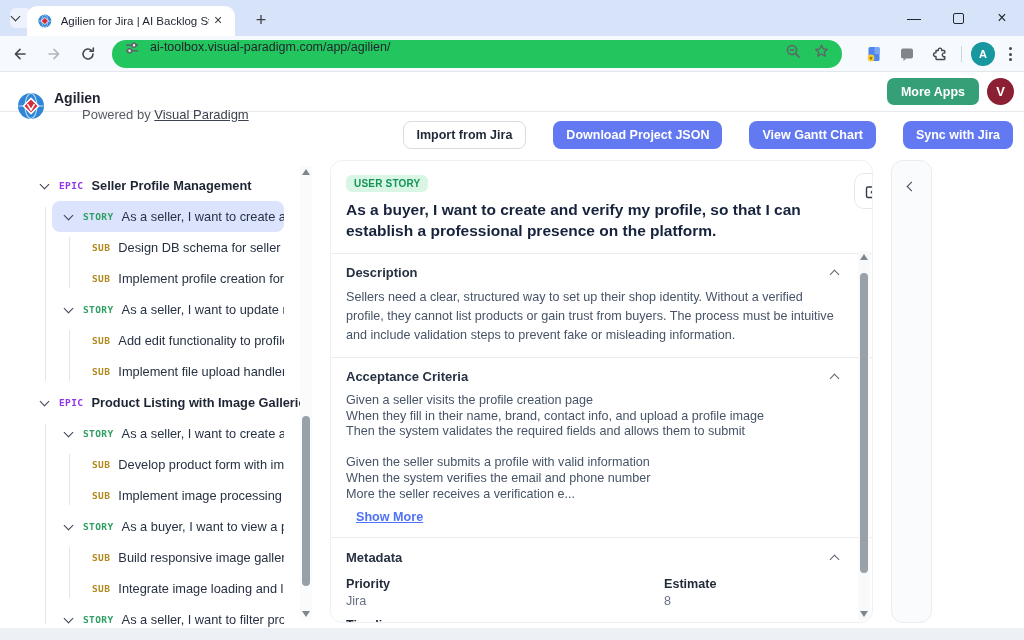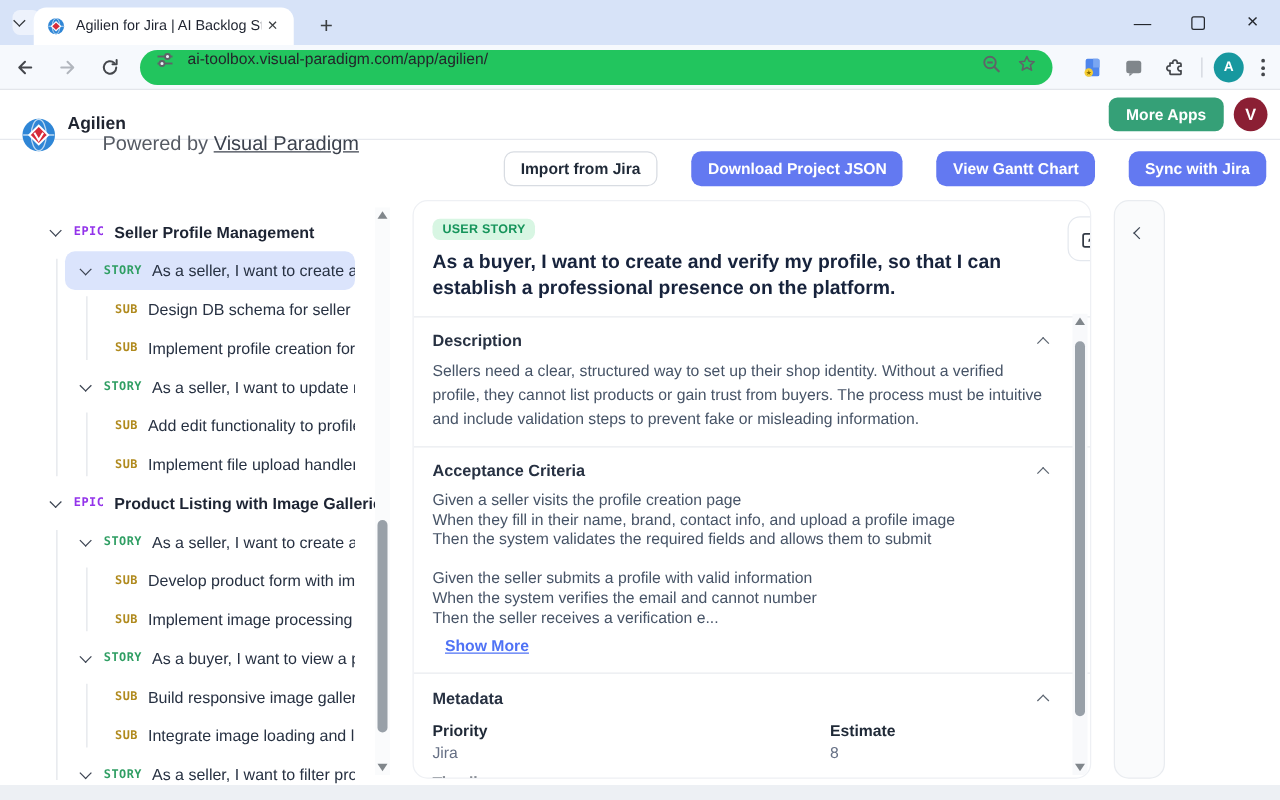--- a/index.html
+++ b/index.html
@@ -38,21 +38,21 @@
     font-size:11px; font-weight:bold; display:flex; align-items:center; justify-content:center; margin-left:9px; }
   .kebab { display:flex; flex-direction:column; gap:2.5px; margin-left:10px; padding:4px; }
   .kebab i { width:3px; height:3px; border-radius:50%; background:#44474c; }
 
   
   .app-header { position:absolute; top:72px; left:0; right:0; height:40px; background:#fff;
     border-bottom:1px solid #e7e9ee; }
   .brand { position:absolute; left:16px; top:18px; display:flex; align-items:center; }
   .brand-text { margin-left:8px; }
   .app-name { font-size:14px; font-weight:bold; color:#1f2430; }
-  .powered { font-size:16px; color:#555a63; margin-top:1px;padding-left:28px; }
+  .powered { font-size:13px; color:#555a63; margin-top:1px;padding-left:28px; }
   .powered a { color:#3c424d; text-decoration:underline; }
   .hdr-right { position:absolute; right:10px; top:6px; display:flex; align-items:center; gap:8px; }
   .more-apps { height:27px; padding:0 14px; border:none; border-radius:7px; background:var(--green);
     color:#fff; font-size:12.5px; font-weight:bold; font-family:inherit; }
   .avatar-v { width:27px; height:27px; border-radius:50%; background:var(--avatar_v_bg); color:#fff;
     font-size:13px; font-weight:bold; display:flex; align-items:center; justify-content:center; }
 
   
   .actions { position:absolute; top:121px; right:11px; display:flex; gap:27px; }
   .btn { height:28px; padding:0 13px; border-radius:8px; font-size:12.5px; font-weight:bold;
@@ -362,22 +362,22 @@
         <div class="sec-head">
           <h3>Acceptance Criteria</h3>
           <span class="cv cv-up"></span>
         </div>
         <div class="acc-lines">
             <div class="acc-line">Given a seller visits the profile creation page</div>
             <div class="acc-line">When they fill in their name, brand, contact info, and upload a profile image</div>
             <div class="acc-line">Then the system validates the required fields and allows them to submit</div>
             <div class="acc-line"></div>
             <div class="acc-line">Given the seller submits a profile with valid information</div>
-            <div class="acc-line">When the system verifies the email and cannot number</div>
-            <div class="acc-line">Then the seller receives a verification e...</div>
+            <div class="acc-line">When the system verifies the email and phone number</div>
+            <div class="acc-line">More the seller receives a verification e...</div>
           </div>
         <a class="show-more" href="#">Show More</a>
       </div>
       <div class="sec-divider"></div>
 
       <div class="sec meta-sec">
         <div class="sec-head">
           <h3>Metadata</h3>
           <span class="cv cv-up"></span>
         </div>

